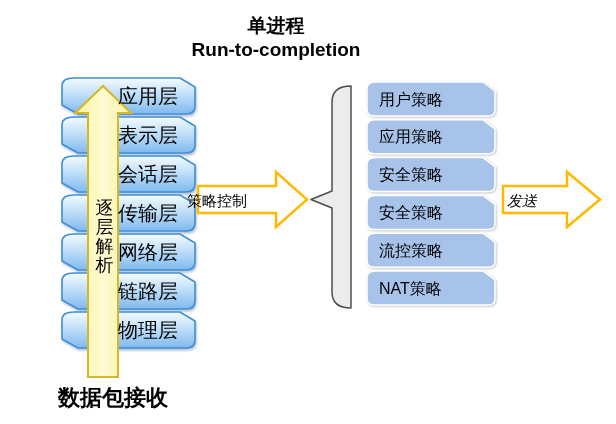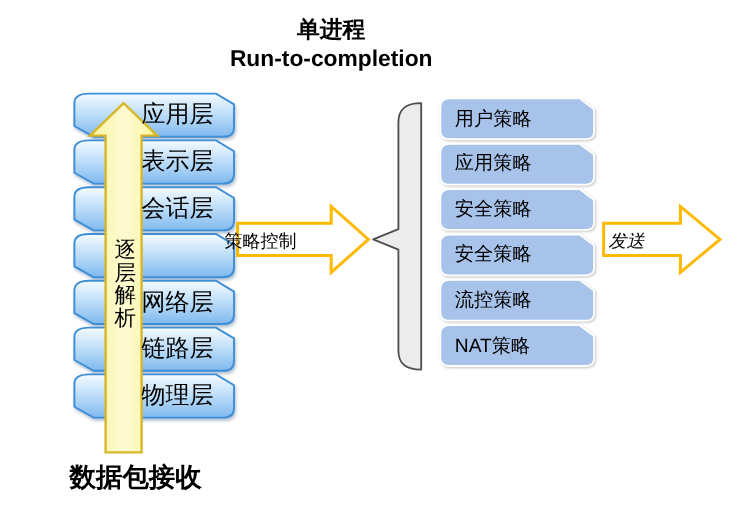--- a/index.html
+++ b/index.html
@@ -73,20 +73,21 @@
   </svg>
 
   <div class="title-block">
     <div>单进程</div>
     <div>Run-to-completion</div>
   </div>
 
   <div class="layer-label" style="top:86px">应用层</div>
   <div class="layer-label" style="top:125px">表示层</div>
   <div class="layer-label" style="top:164px">会话层</div>
+  <div class="layer-label" style="top:203px">传输层</div>
   <div class="layer-label" style="top:242px">网络层</div>
   <div class="layer-label" style="top:281px">链路层</div>
   <div class="layer-label" style="top:320px">物理层</div>
 
   <div class="vert-label">逐层解析</div>
 
   <div class="caption">数据包接收</div>
 
   <div class="arrow-label-policy">策略控制</div>
 

